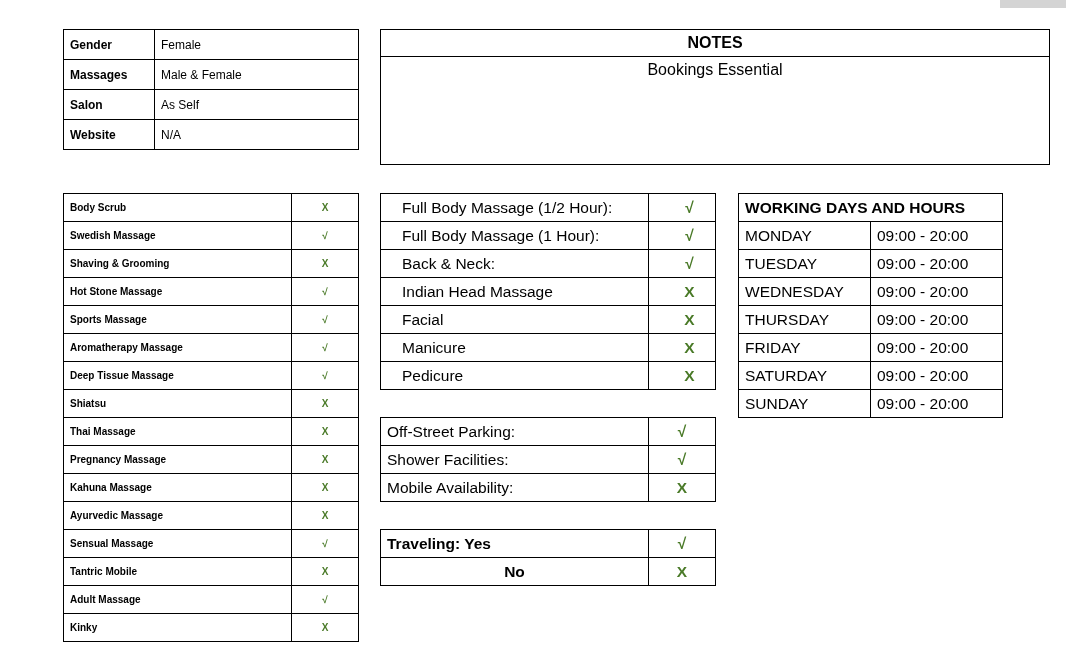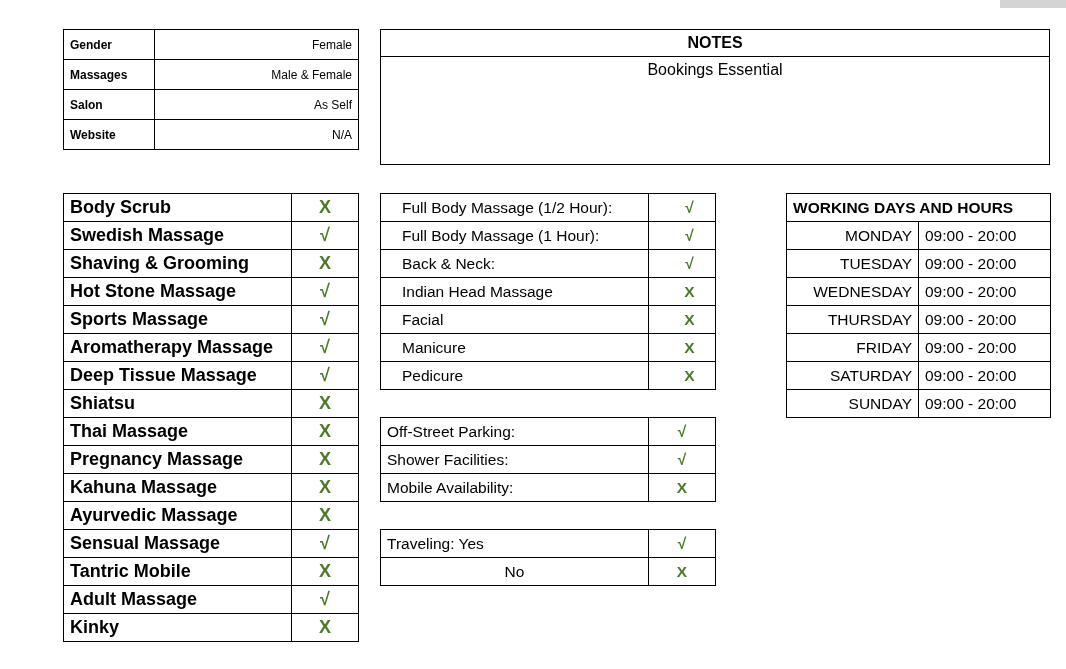--- a/index.html
+++ b/index.html
@@ -55,21 +55,21 @@
 
   
   #info-table {
     position: absolute;
     left: 63px;
     top: 29px;
     width: 295px;
   }
   #info-table td { height: 30px; font-size: 12px; }
   #info-table td.label { width: 91px; font-weight: bold; }
-  #info-table td.value { width: 204px; text-align: right; }
+  #info-table td.value { width: 204px; }
 
   
   #notes-table {
     position: absolute;
     left: 380px;
     top: 29px;
     width: 670px;
   }
   #notes-table td {
     text-align: center;
@@ -83,21 +83,21 @@
     text-align: center;
   }
 
   
   #services-table {
     position: absolute;
     left: 63px;
     top: 193px;
     width: 295px;
   }
-  #services-table td { height: 28px; font-size: 18px; }
+  #services-table td { height: 28px; font-size: 10px; }
   #services-table td.name { width: 228px; font-weight: bold; }
   #services-table td.val { width: 67px; }
 
   
   #massage-table {
     position: absolute;
     left: 380px;
     top: 193px;
     width: 335px;
   }
@@ -116,39 +116,38 @@
   #facilities-table td.name { width: 268px; }
   #facilities-table td.val { width: 67px; }
 
   
   #traveling-table {
     position: absolute;
     left: 380px;
     top: 529px;
     width: 335px;
   }
-  #traveling-table td { height: 28px; }
+  #traveling-table td { height: 28px; font-weight: bold; }
   #traveling-table td.name { width: 268px; }
   #traveling-table td.val { width: 67px; }
   #traveling-table td.name-center { text-align: center; }
 
   
   #hours-table {
     position: absolute;
     left: 738px;
     top: 193px;
     width: 265px;
-    margin-left: 48px;
   }
   #hours-table td { height: 28px; }
   #hours-table td.hdr {
     font-weight: bold;
     text-align: left;
   }
-  #hours-table td.day { width: 130px; text-align: right; }
+  #hours-table td.day { width: 130px; }
   #hours-table td.time { width: 135px; }
 </style>
 </head>
 <body>
 
 <div class="page">
 
   <div class="top-strip"></div>
 
   <table id="info-table">

